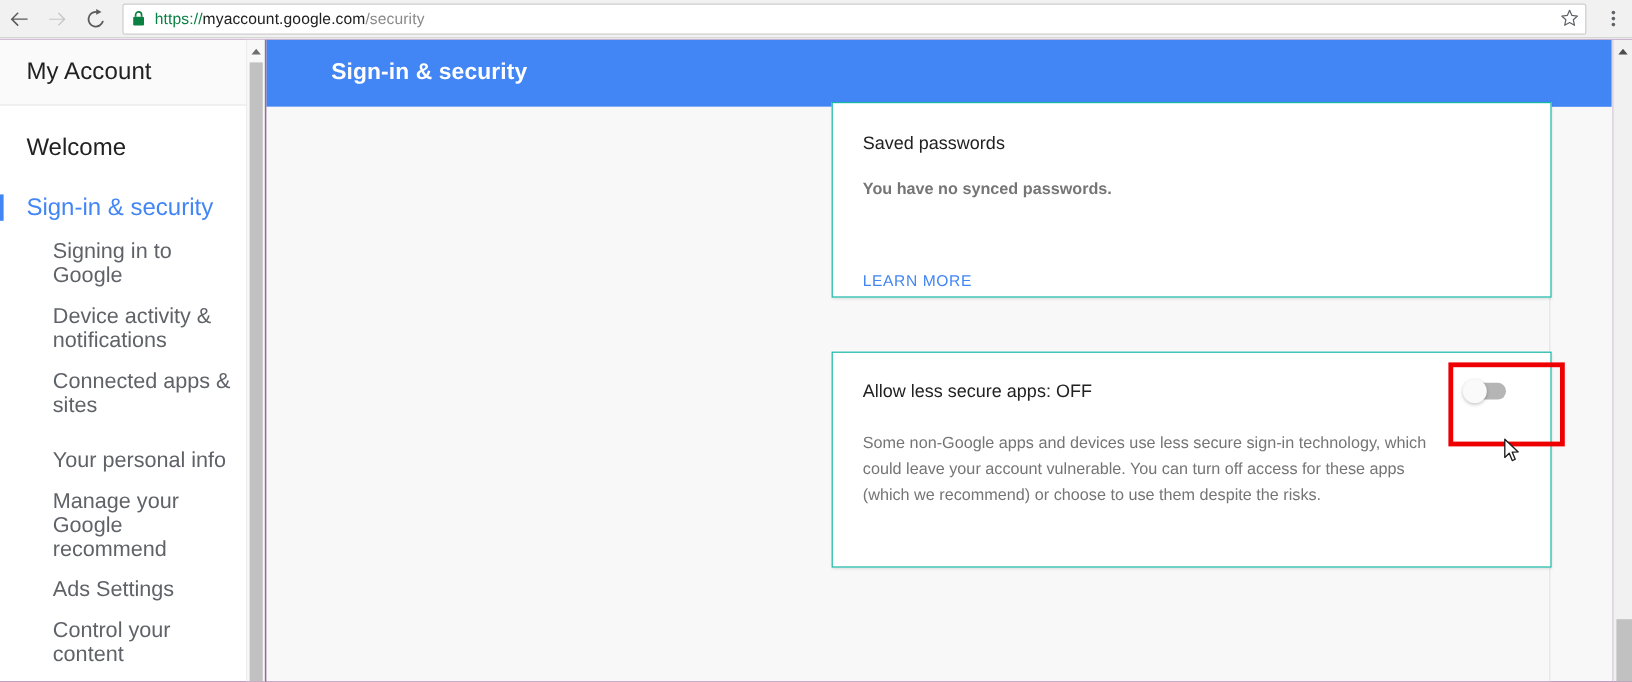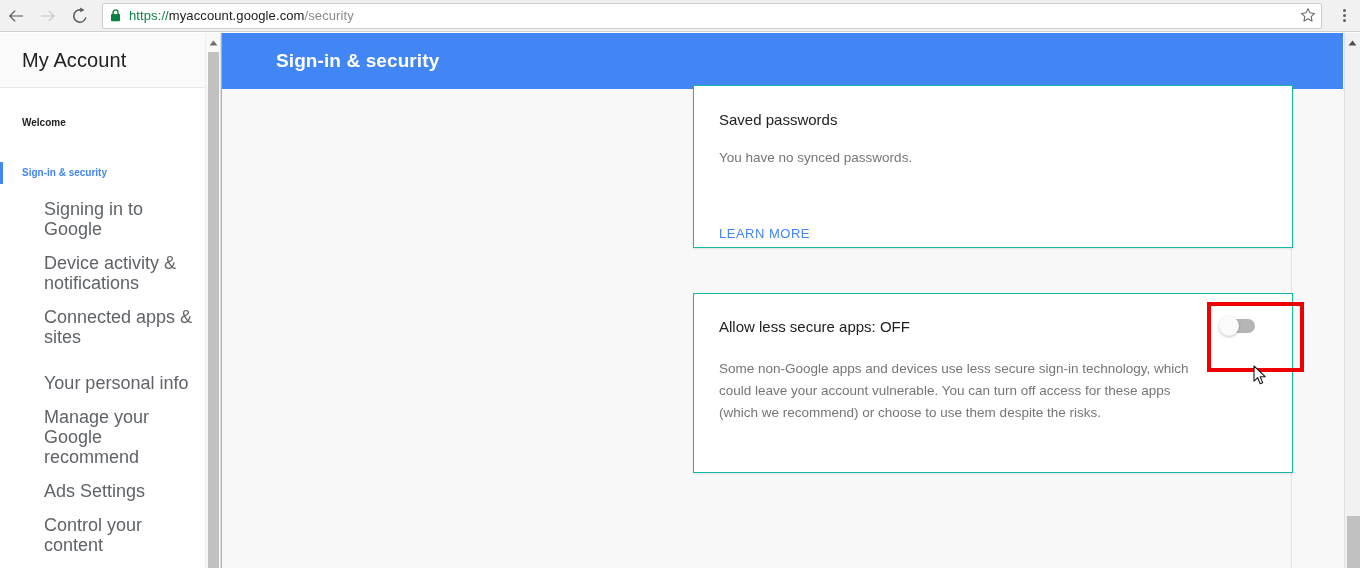--- a/index.html
+++ b/index.html
@@ -80,21 +80,21 @@
     border-radius: 50%;
     background: #5f6368;
     margin: 1px 0;
   }
 
   
   .viewport {
     position: absolute;
     left: 0; top: 33px;
     width: 1360px; height: 535px;
-    background: #eab308;
+    background: #701a75;
     overflow: hidden;
   }
 
   
   .sidebar {
     position: absolute;
     left: 0; top: 0;
     width: 221px; height: 535px;
     background: #ffffff;
     border-right: 1px solid #e0e0e0;
@@ -111,22 +111,22 @@
     background: #fafafa;
   }
   .sidebar-title {
     font-size: 20px;
     color: #212121;
     font-weight: 400;
     letter-spacing: 0.1px;
   }
   .sidebar-nav { padding-top: 16px; }
   .nav-group-title {
-    font-size: 10px;
-    font-weight: bold;
+    font-size: 20px;
+    font-weight: normal;
     color: #212121;
     padding: 10px 0 10px 22px;
     position: relative;
     line-height: 18px;
   }
   .nav-group-title.active { color: #4285f4; }
   .nav-group-title.active::before {
     content: "";
     position: absolute;
     left: 0; top: 8px;
@@ -377,21 +377,21 @@
   <div class="content">
 
     <div class="blue-header">
       <span class="blue-header-title">Sign-in &amp; security</span>
     </div>
 
     <div class="content-body">
 
       <div class="card" id="card-saved-passwords">
         <div class="card-title" style="top:25px;">Saved passwords</div>
-        <div class="card-body-text" style="top:61px;">You have no synced passwords.</div>
+        <div class="card-body-text" style="top:61px;font-weight:bold;">You have no synced passwords.</div>
         <div class="card-link" style="top:114px;margin-top:26px;">LEARN MORE</div>
       </div>
 
       <div class="card" id="card-less-secure">
         <div class="card-title" style="top:24px;">Allow less secure apps: OFF</div>
         <div class="card-body-text" style="top:64px; width:484px;">Some non-Google apps and devices use less secure sign-in technology, which could leave your account vulnerable. You can turn off access for these apps (which we recommend) or choose to use them despite the risks.</div>
 
         <div class="toggle" style="left:525px; top:22px;">
           <div class="toggle-track"></div>
           <div class="toggle-knob"></div>

